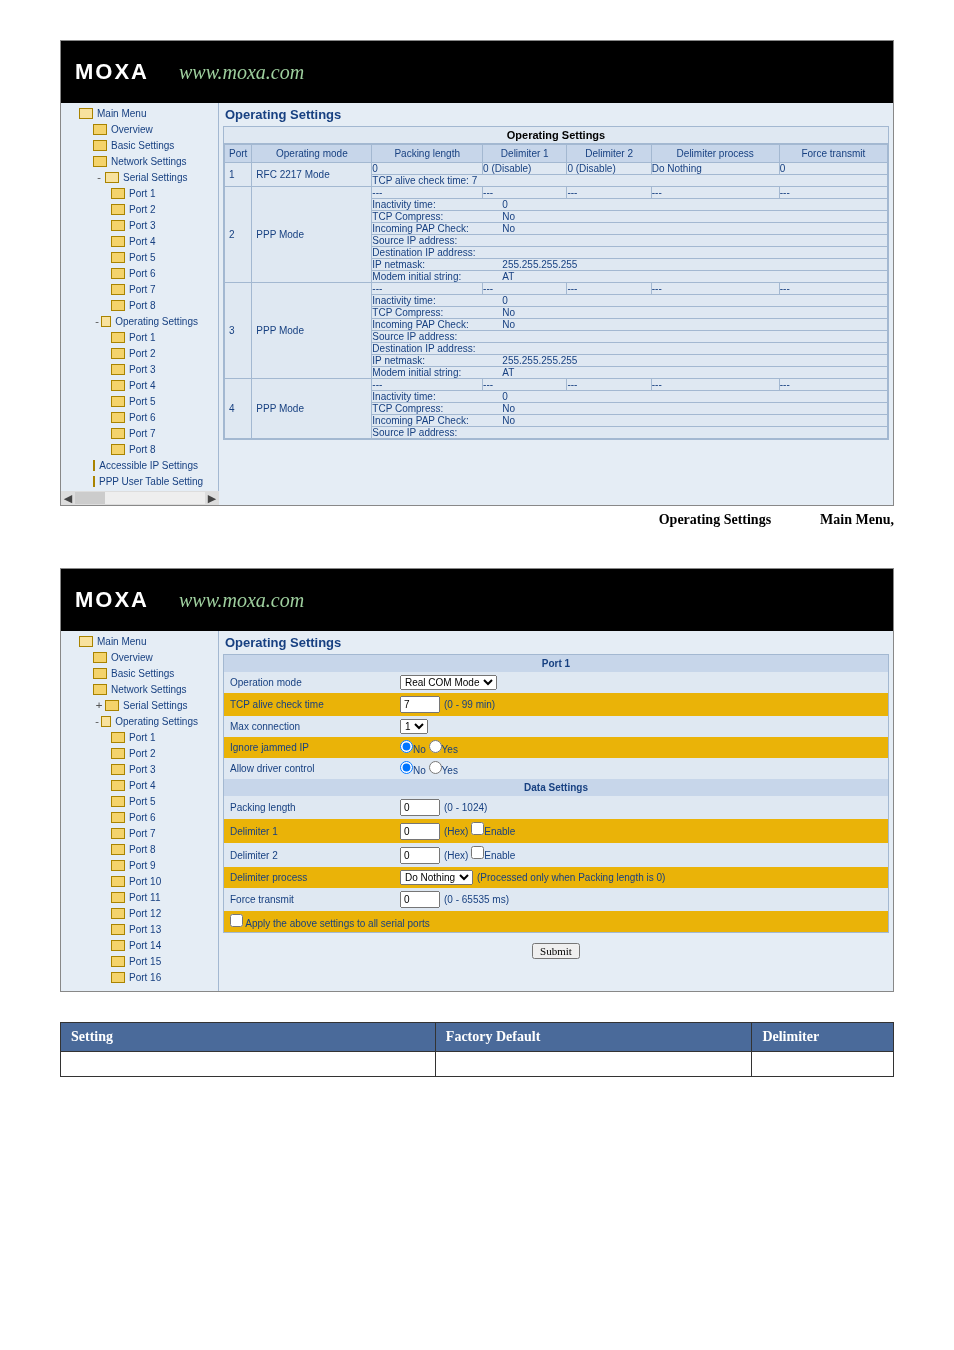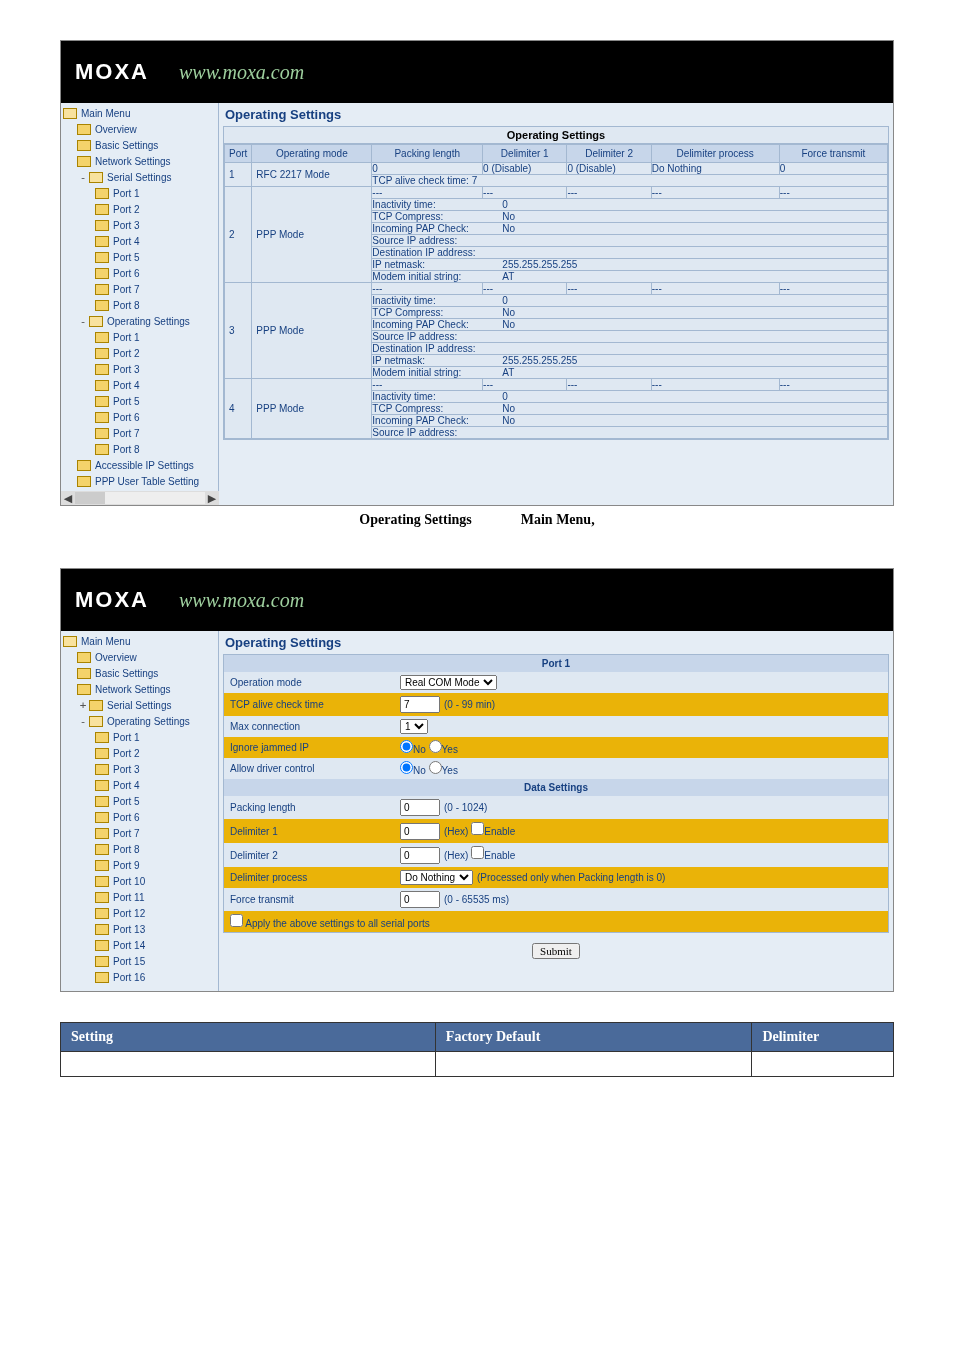--- a/index.html
+++ b/index.html
@@ -5,21 +5,21 @@
   * { box-sizing: border-box; margin: 0; padding: 0; }
   body { font-family: Verdana, Arial, sans-serif; font-size: 11px; background: #fff; width: 954px; }
   .page { padding: 20px 60px; }
   
   .app-window { border: 1px solid #888; margin: 20px 0 5px 0; }
   .banner { background: #000; color: #fff; padding: 18px 14px; font-size: 0; }
   .banner .logo { display: inline-block; vertical-align: middle; font-family: "Arial Black", sans-serif; font-weight: 900; font-size: 22px; letter-spacing: 2px; }
   .banner .url { display: inline-block; vertical-align: middle; font-style: italic; font-size: 20px; color: #9ecf9e; margin-left: 30px; font-family: Georgia, serif; }
   
   .layout { display: flex; background: #e5edf5; }
-  .sidebar { width: 158px; border-right: 1px solid #a3b8d1; padding: 2px 0; overflow: hidden; }
+  .sidebar { width: 158px; border-right: 1px solid #a3b8d1; padding: 2px 16px; overflow: hidden; }
   .sidebar .node { display: flex; align-items: center; height: 16px; padding-right: 4px; color: #174081; cursor: pointer; white-space: nowrap; }
   .sidebar .node.indent1 { padding-left: 2px; }
   .sidebar .node.indent2 { padding-left: 16px; }
   .sidebar .node.indent3 { padding-left: 34px; }
   .sidebar .tree-toggle { width: 12px; text-align:center; color:#555; font-family: monospace; }
   .sidebar .folder { width: 14px; height: 11px; background: #f4d36b; border: 1px solid #a98300; margin-right: 4px; position: relative; }
   .sidebar .folder.open { background: #f8e29e; }
   .sidebar .label { font-size: 10px; }
   .sidebar-scroll { display:flex; align-items:center; background:#ddd; height:14px; }
   .sidebar-scroll .arrow{ width:14px; text-align:center; color:#444; }
@@ -34,21 +34,21 @@
   table.op { border-collapse: collapse; width: 100%; }
   table.op th { background: #c7d6ea; border: 1px solid #a3b8d1; padding: 3px 4px; font-weight: normal; color: #174081; font-size: 10px; text-align:center; }
   table.op td { border: 1px solid #a3b8d1; padding: 0; color: #174081; font-size: 10px; vertical-align: top; }
   table.op td.portnum { width:24px; text-align:left; padding:4px; vertical-align:middle; }
   table.op td.mode { width:120px; text-align:left; padding:4px; vertical-align:middle; }
   .sub { padding:2px 4px; }
   .details-row td { border-top:none; }
   .kv { display:flex; }
   .kv .k { width:130px; }
   
-  .caption { text-align:center; font-weight:bold; font-size:14px; margin:6px 0 40px 0; font-family: "Times New Roman", serif; }
+  .caption { text-align:right; font-weight:bold; font-size:14px; margin:6px 0 40px 0; font-family: "Times New Roman", serif; }
   
   
   .form-table { width:100%; border-collapse:collapse; }
   .form-table td { padding:3px 6px; font-size:10px; color:#174081; }
   .form-table tr.alt td { background:#eab308; }
   .form-table tr td:first-child { width:170px; }
   .form-table .hdr td { background:#c7d6ea; text-align:center; font-weight:bold; }
   input[type=text]{ font-size:10px; padding:1px 2px; width:40px; }
   select{ font-size:10px; }
   .range{ color:#174081; font-size:10px; margin-left:4px;margin-top:24px; }

